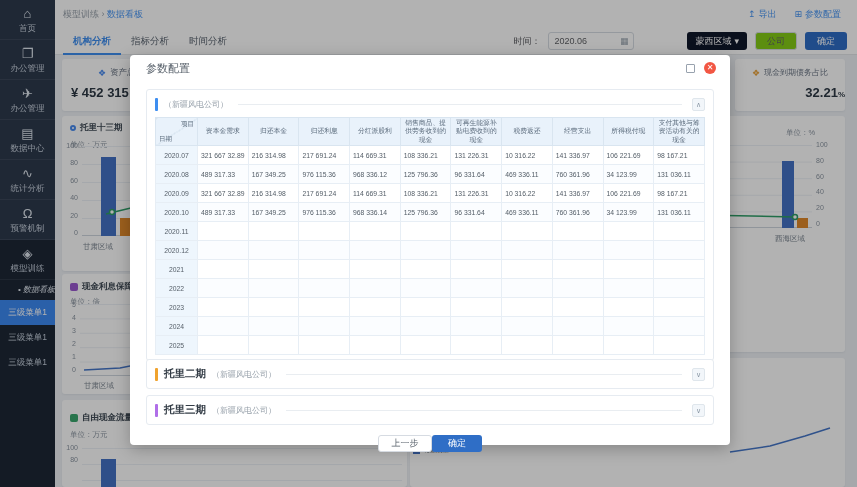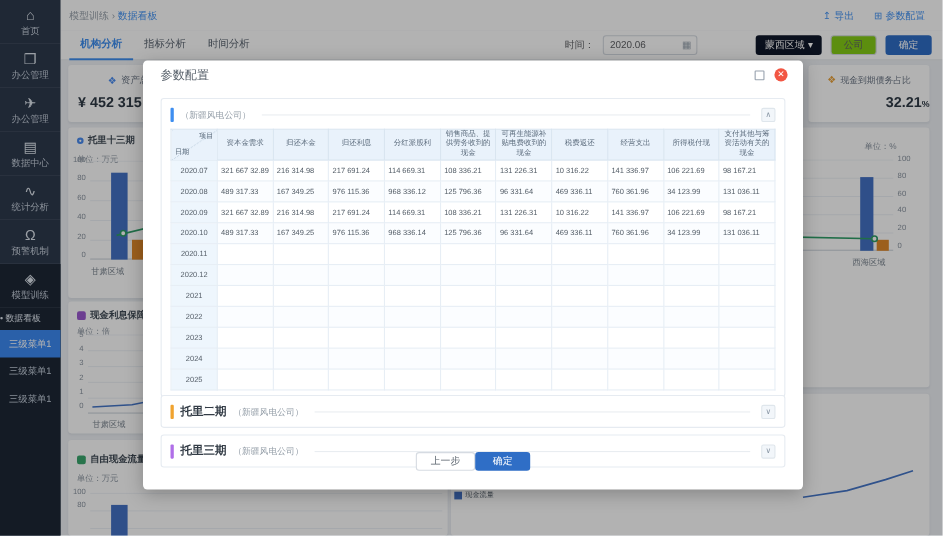--- a/index.html
+++ b/index.html
@@ -7,21 +7,21 @@
   body { font-family:"Liberation Sans","DejaVu Sans",sans-serif; background:#e8eaed; position:relative; }
   .stage { position:absolute; inset:0; width:857px; height:487px; overflow:hidden; }
 
   
   .sidebar { position:absolute; left:0; top:0; width:55px; height:487px; background:#2d3a4d; z-index:5; display:flex; flex-direction:column; }
   .side-item { padding:6px 0 5px; text-align:center; color:#c6cfdb; cursor:pointer; border-bottom:1px solid rgba(255,255,255,.07); }
   .si-ic { display:block; font-size:13px; line-height:15px; color:#dfe6ee; }
   .si-lb { display:block; font-size:8.5px; line-height:11px; margin-top:2px; }
   .side-item.parent { background:#1d2736; }
   .side-sub { background:#1d2736; flex:1; }
-  .submenu-item { height:20px; line-height:20px; text-align:left; color:#e4ebf3; font-size:8px; cursor:pointer; }
+  .submenu-item { height:20px; line-height:20px; text-align:right; color:#e4ebf3; font-size:8px; cursor:pointer;font-style:italic; }
   .third { height:25px; line-height:25px; text-align:center; color:#c3cdd9; font-size:8.5px; cursor:pointer; }
   .third.active { background:#3d8af2; color:#fff; }
 
   
   .topbar { position:absolute; left:55px; top:0; width:802px; height:28px; background:#fff; display:flex; align-items:center; justify-content:space-between; padding:0 16px 0 8px; }
   .crumbs { font-size:9px; color:#97a0aa; }
   .crumb-cur { color:#4795f3; }
   .toplinks { display:flex; gap:18px; font-size:9px; color:#4795f3; }
   .toplink { display:flex; align-items:center; gap:3px; cursor:pointer; }
   .tabbar { position:absolute; left:55px; top:28px; width:802px; height:27px; background:#fff; border-bottom:1px solid #e2e5e9; display:flex; align-items:center; justify-content:space-between; padding:0 10px 0 8px;gap:16px; }
@@ -67,21 +67,21 @@
   .s-line { flex:1; height:1px; background:#e9edf1; margin:0 4px; }
   .s-toggle { width:13px; height:13px; border:1px solid #dfe6ec; background:#f2f6fa; border-radius:2px; color:#8a97a5; font-size:7px; line-height:11px; text-align:center; cursor:pointer; }
   table.ptable { width:550px; border-collapse:collapse; table-layout:fixed; margin-top:4px; }
   .ptable th { background:#e9f2fb; color:#5b6b7c; font-weight:normal; font-size:6.8px; line-height:1.25; border:1px solid #d9e5f0; padding:1px 2px; text-align:center; height:26px; }
   .ptable td { font-size:6.8px; color:#525c66; border:1px solid #e7eef5; padding:0 3px; height:19px; background:#fff; }
   .ptable tr:nth-child(even) td { background:#fbfdff; }
   .ptable td.datec { background:#eef6fd !important; color:#57606a; text-align:center; }
   th.corner { position:relative; padding:0; background:#e9f2fb linear-gradient(to bottom right, transparent 49.4%, #c9d8e6 49.4%, #c9d8e6 50.6%, transparent 50.6%); }
   .corner-top { position:absolute; top:2px; right:3px; font-size:6.5px; }
   .corner-bot { position:absolute; bottom:2px; left:3px; font-size:6.5px; }
-  .m-footer { position:absolute; left:0; top:356px; width:600px; display:flex; justify-content:center; }
+  .m-footer { position:absolute; left:0; top:380px; width:600px; display:flex; justify-content:center; }
   .mbtn { height:17px; border-radius:3px; font-size:9px; display:flex; align-items:center; justify-content:center; cursor:pointer; }
   .mbtn-prev { width:54px; background:#fff; border:1px solid #d6dbe2; color:#57606a; }
   .mbtn-ok { width:50px; background:#2f6ec6; color:#fff; }
   .legend { position:absolute; left:413px; top:446px; display:flex; align-items:center; gap:3px; font-size:6.5px; color:#5a6570; }
   .legend-sq { width:7px; height:7px; background:#4472c4; display:inline-block; }
   svg { position:absolute; overflow:visible; }
 </style>
 </head>
 <body>
 

